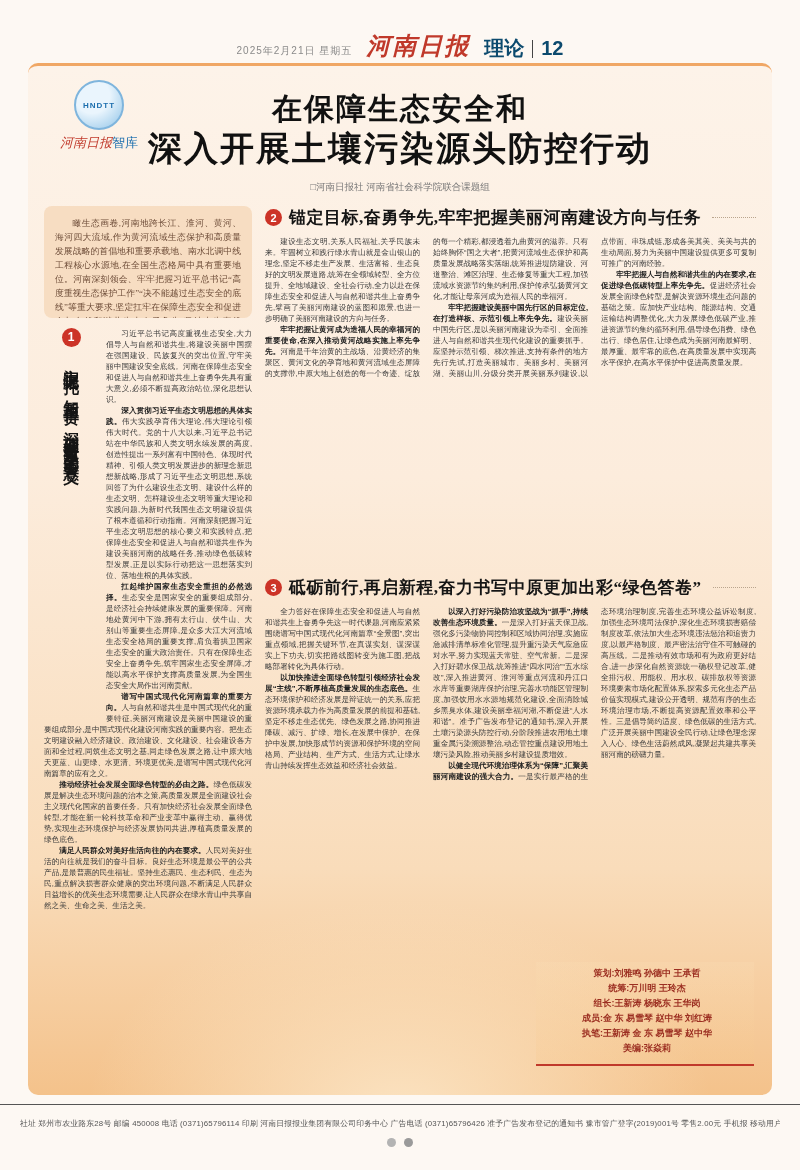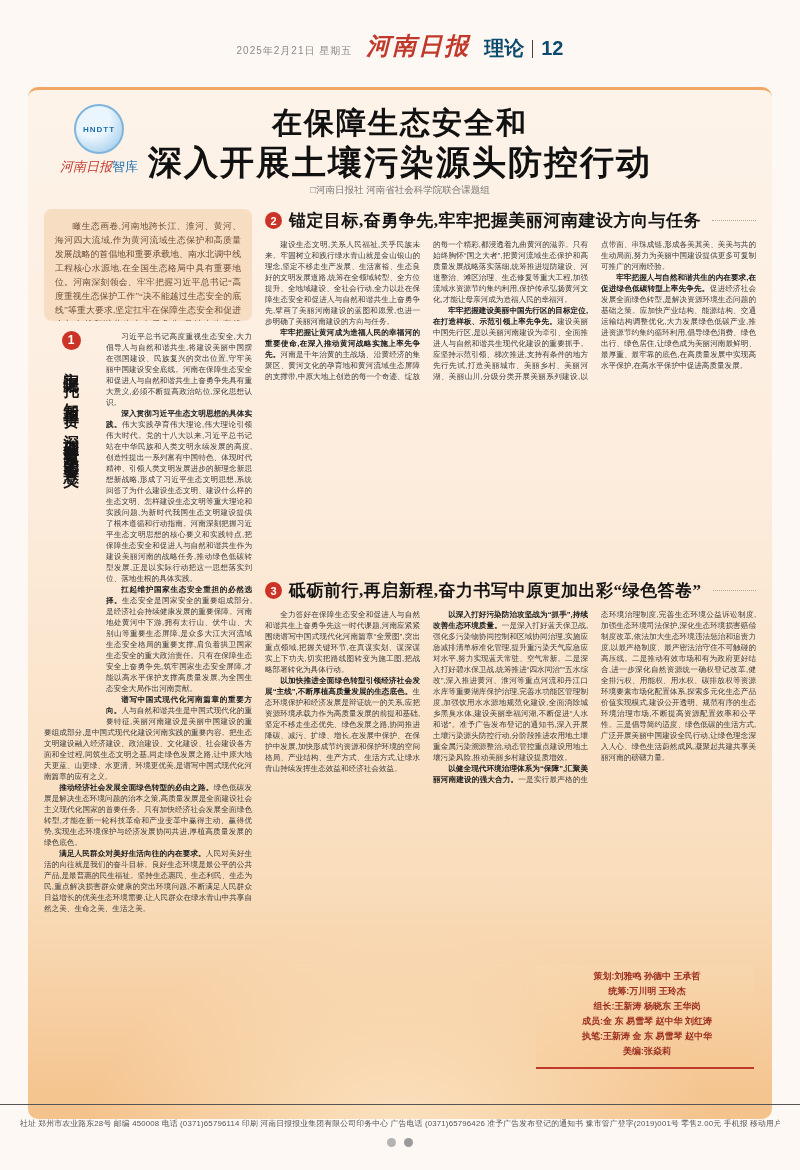--- a/index.html
+++ b/index.html
@@ -17,46 +17,46 @@
   }
   .m-date{ font-size:10px; color:#8a8a8a; letter-spacing:1px; padding-bottom:4px;}
   .m-brand{
     font-family:"Liberation Serif","DejaVu Serif",serif;
     font-size:24px; font-weight:bold; font-style:italic; color:#c0392b; letter-spacing:2px;
   }
   .m-section{ font-size:20px; font-weight:bold; color:#0c4a6e; display:flex; align-items:center; gap:8px;text-align:center;}
   .m-section .bar{ width:1px; height:18px; background:#444; display:inline-block;}
   
   .panel{
-    position:absolute; left:28px; top:87px; width:744px; height:1032px;
+    position:absolute; left:28px; top:63px; width:744px; height:1032px;
     border-radius:10px;
     border-top:3px solid #f0a765;
     background:
       radial-gradient(ellipse 60% 30% at 50% 102%, #fbe3c2 0%, rgba(251,227,194,0) 70%),
       linear-gradient(180deg,#fdf3e9 0%, #fcecdc 40%, #f9dcba 78%, #f4c28b 100%);
     padding:10px 16px 12px 16px;
   }
   .logo{ position:absolute; left:16px; top:14px; width:110px; text-align:center;}
   .logo-circle{
     width:50px; height:50px; margin:0 auto 4px auto; border-radius:50%;
     background:radial-gradient(circle at 35% 30%, #eaf5fd 0 40%, #bcdcf2 70%, #8fc3e8 100%);
     border:2px solid #7fb5dd; color:#1d6fae; font-size:8px; font-weight:bold;
     display:flex; align-items:center; justify-content:center; letter-spacing:1px;
   }
   .logo-name{ font-size:13px; font-weight:normal; font-family:"Liberation Serif","DejaVu Serif",serif;}
   .logo-name .red{ color:#c0392b; font-style:italic;}
   .logo-name .blue{ color:#1d6fae;}
   
   .title{
     text-align:center; font-family:"Liberation Serif","DejaVu Serif",serif;
-    font-weight:900; color:#111; margin-top:4px; line-height:1.25; letter-spacing:2px;
+    font-weight:900; color:#111; margin-top:14px; line-height:1.25; letter-spacing:2px;
   }
   .title .l1{ font-size:30px; display:block;}
   .title .l2{ font-size:34px; display:block;}
-  .byline{ text-align:center; font-size:9.5px; color:#777; margin-top:0;}
+  .byline{ text-align:center; font-size:9.5px; color:#777; margin-top:11px;}
   
   .content{ display:flex; gap:13px; margin-top:12px; height:862px;}
   .left-col{ width:208px; flex:none;}
   .right-col{ flex:1; min-width:0; position:relative;}
   
   .intro-box{
     background:#f7ddc2; border-radius:8px; padding:10px 11px;
     font-family:"Liberation Serif","DejaVu Serif",serif;
     font-size:8.8px; line-height:14px; color:#6d4c38; text-align:justify; height:112px; overflow:hidden;
   }

